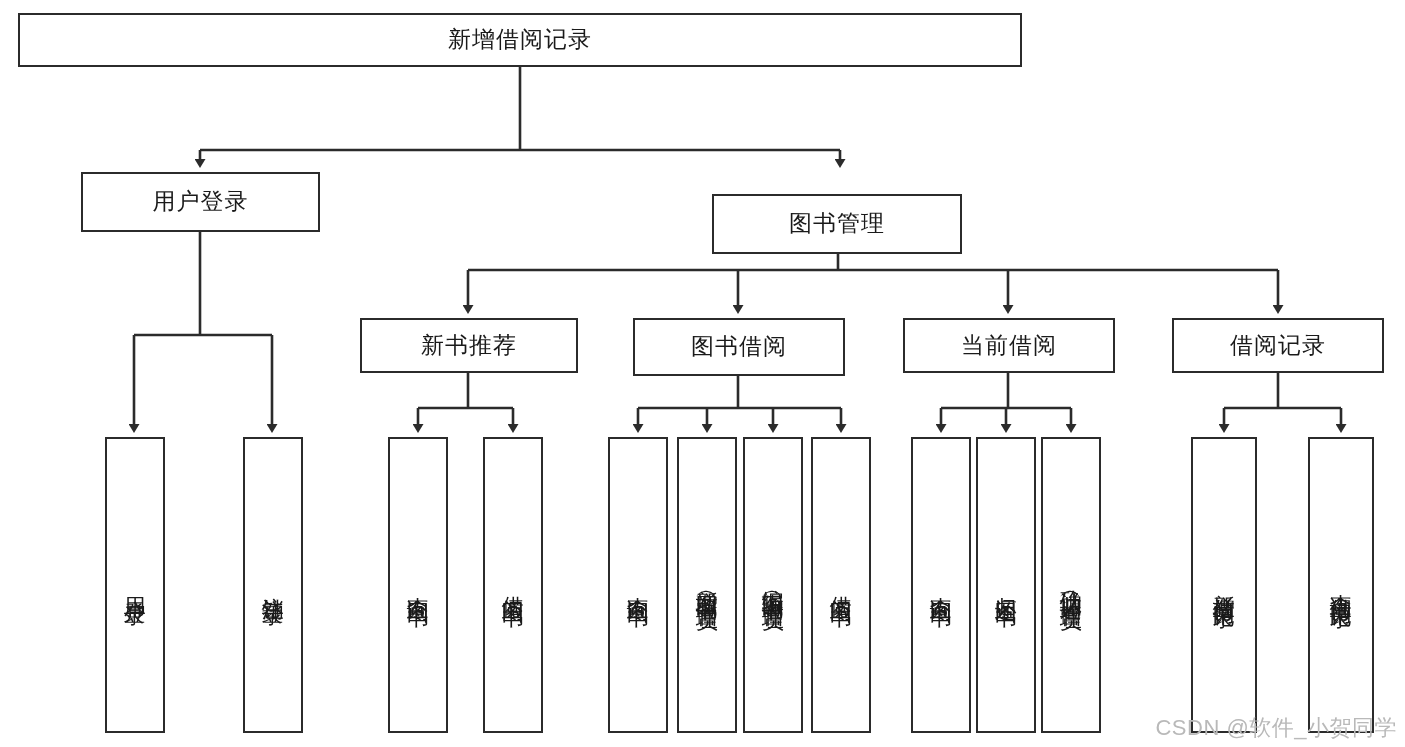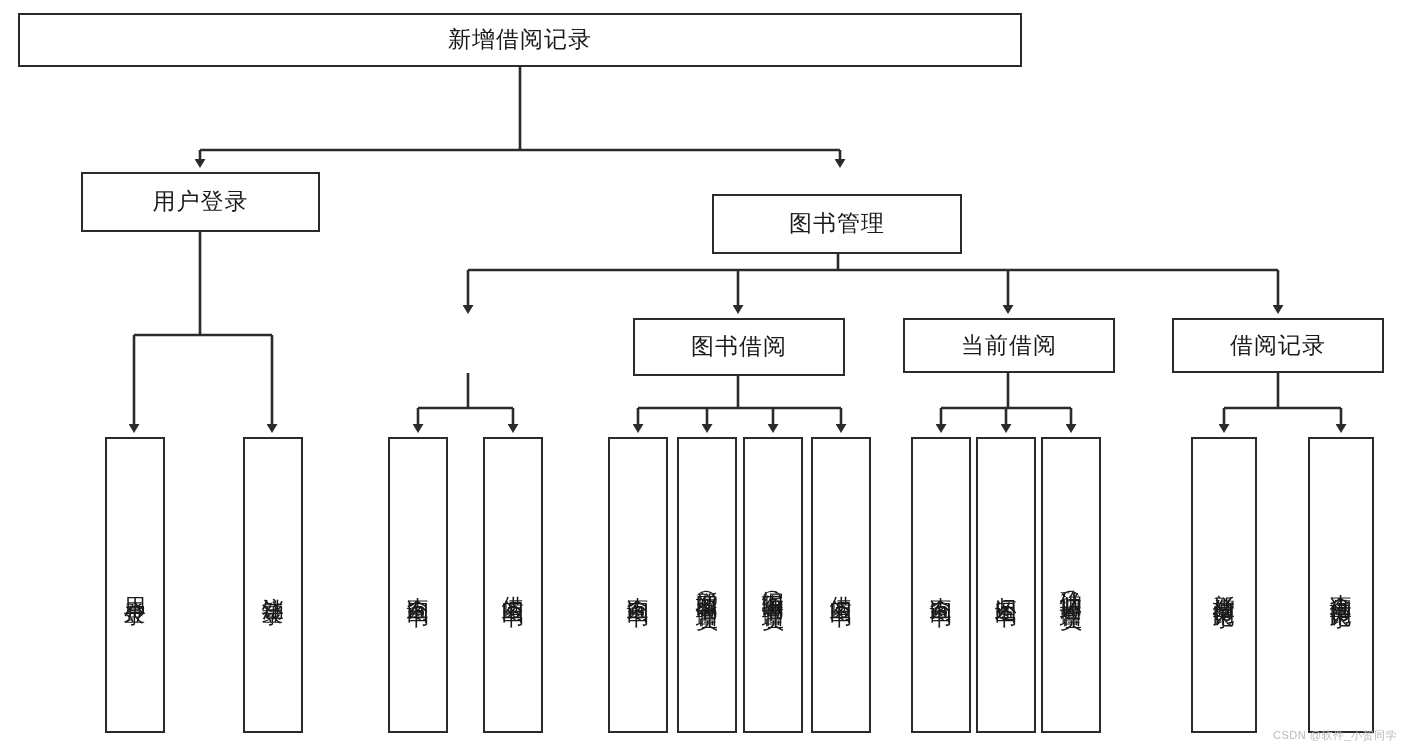--- a/index.html
+++ b/index.html
@@ -59,21 +59,21 @@
   }
   .node.vert .vlabel {
     writing-mode: vertical-rl;
     text-orientation: upright;
     display: block;
   }
   .watermark {
     position: absolute;
     right: 8px;
     bottom: 4px;
-    font-size: 11px;
+    font-size: 22px;
     color: #b9b9b9;
     letter-spacing: 0.5px;
     white-space: nowrap;
     user-select: none;
   }
 </style>
 </head>
 <body>
 
 <div id="canvas">
@@ -133,20 +133,23 @@
     <span>新增借阅记录</span>
   </div>
 
   <div class="node horiz" style="left:81px; top:172px; width:239px; height:60px;">
     <span>用户登录</span>
   </div>
   <div class="node horiz" style="left:712px; top:172px; width:250px; height:60px;margin-top:22px;">
     <span>图书管理</span>
   </div>
 
+  <div class="node horiz" style="left:360px; top:318px; width:218px; height:55px;">
+    <span>新书推荐</span>
+  </div>
   <div class="node horiz" style="left:633px; top:318px; width:212px; height:58px;">
     <span>图书借阅</span>
   </div>
   <div class="node horiz" style="left:1172px; top:318px; width:212px; height:55px;">
     <span>借阅记录</span>
   </div>
   <div class="node horiz" style="left:903px; top:318px; width:212px; height:55px;">
     <span>当前借阅</span>
   </div>
 

